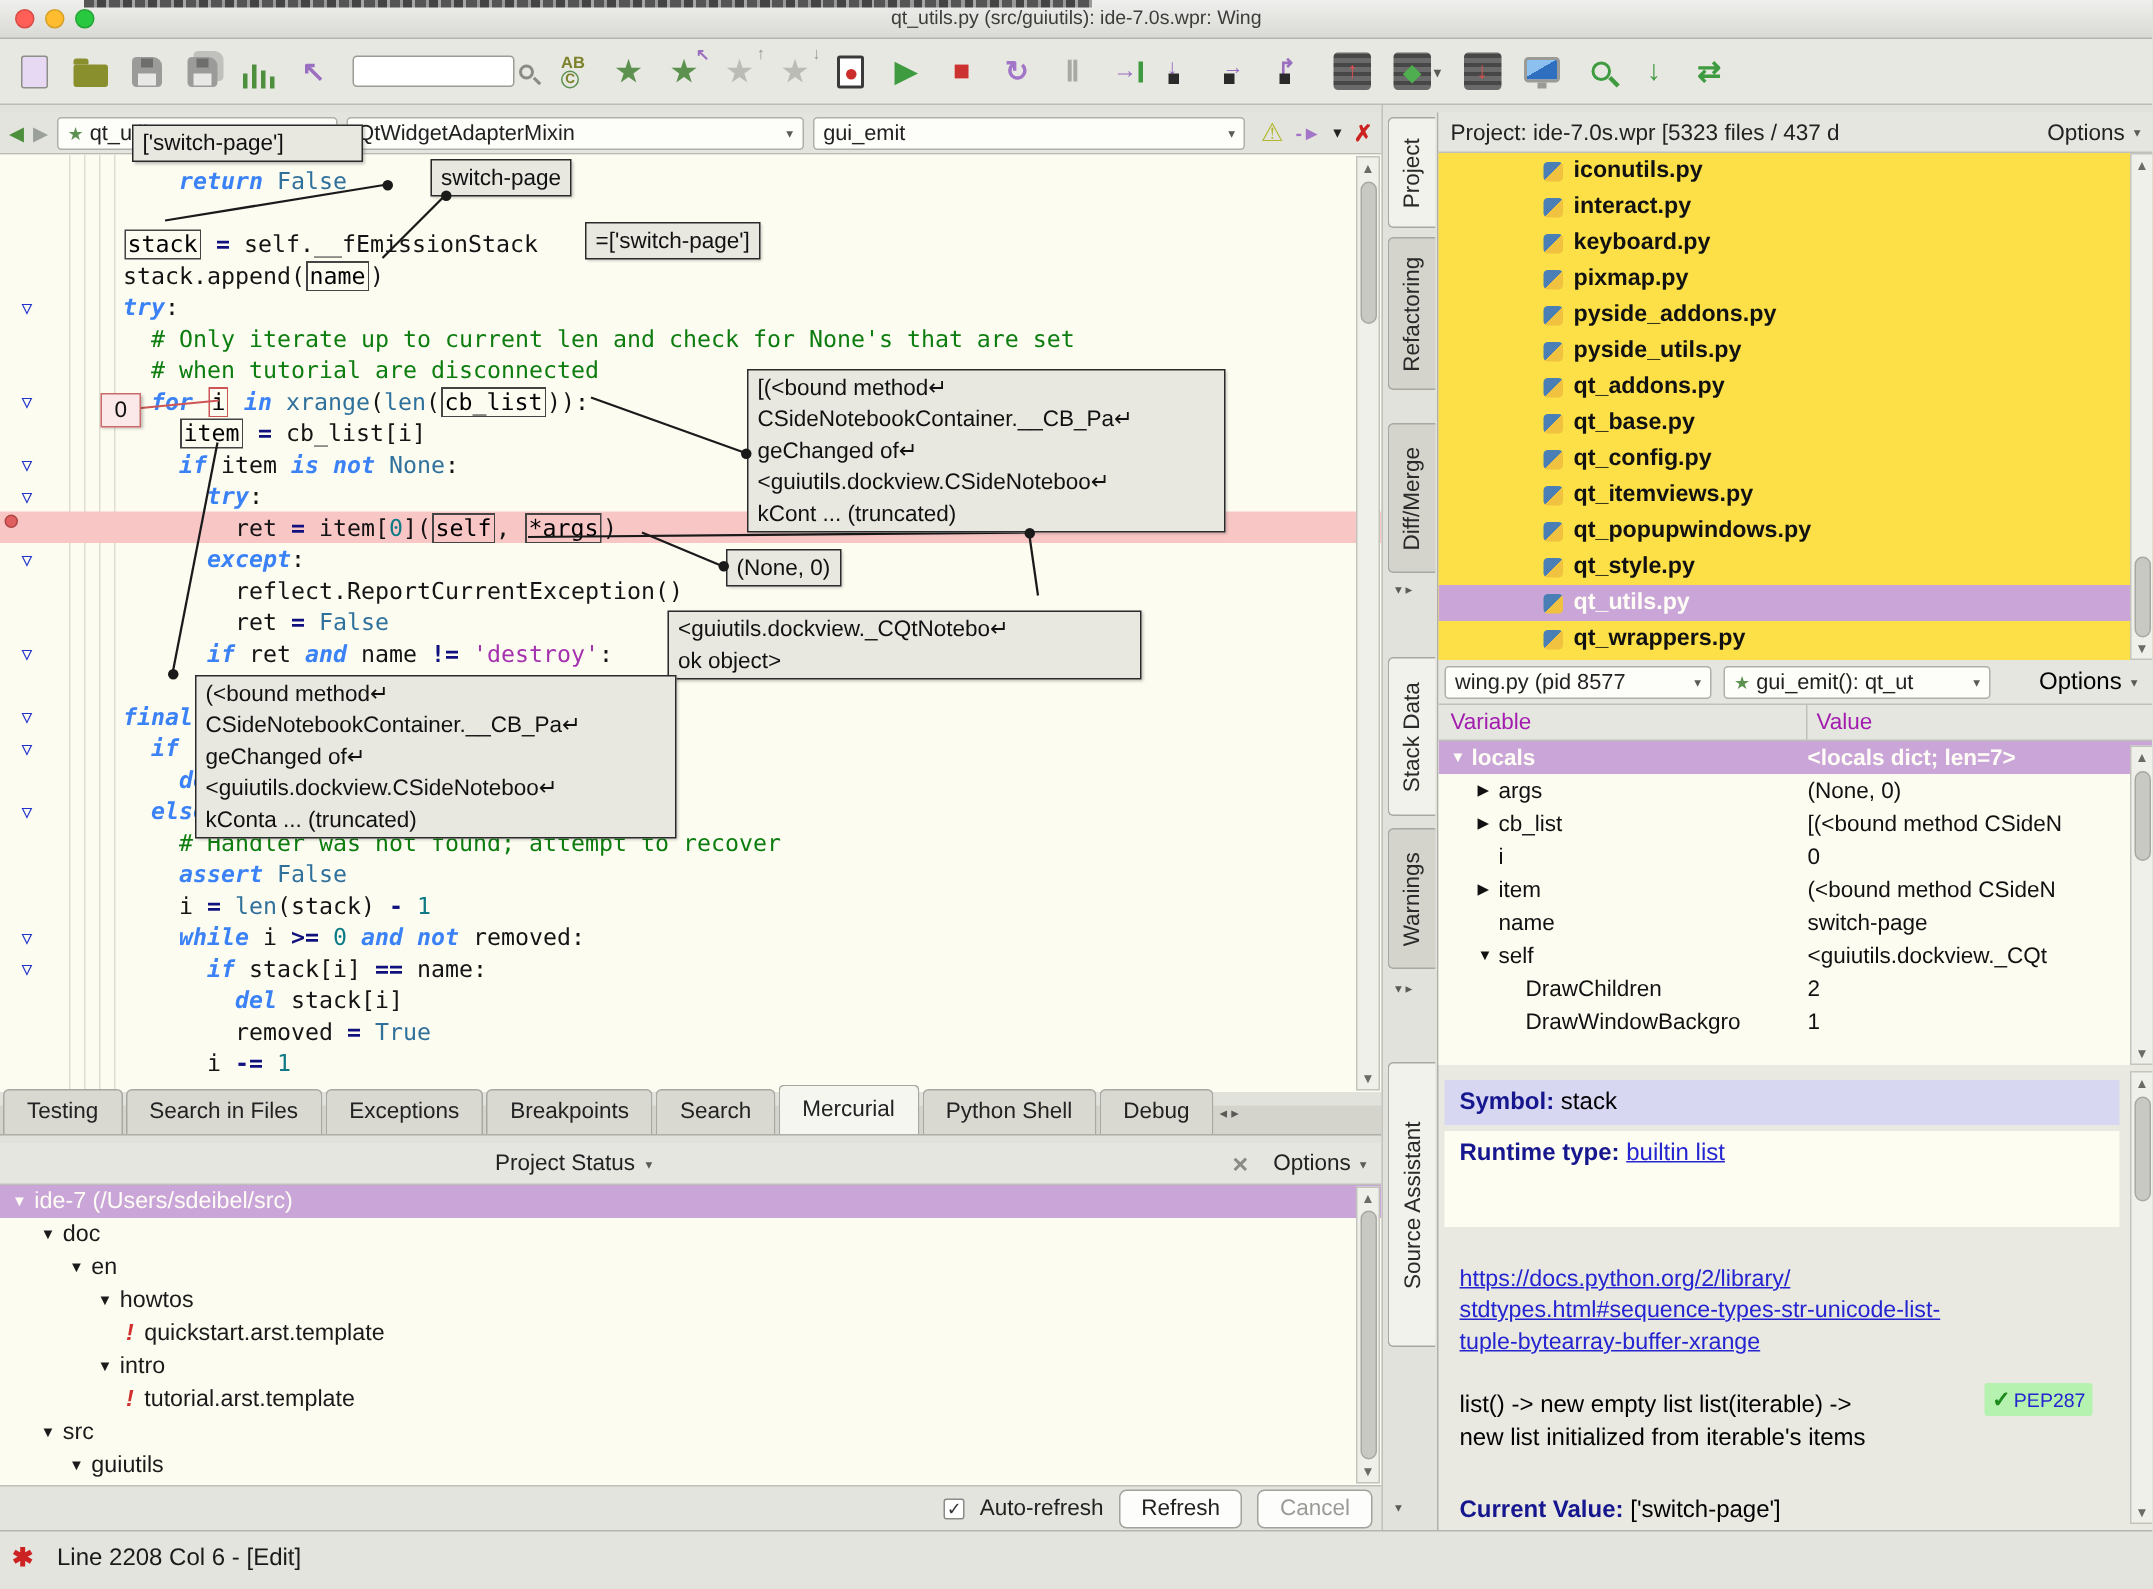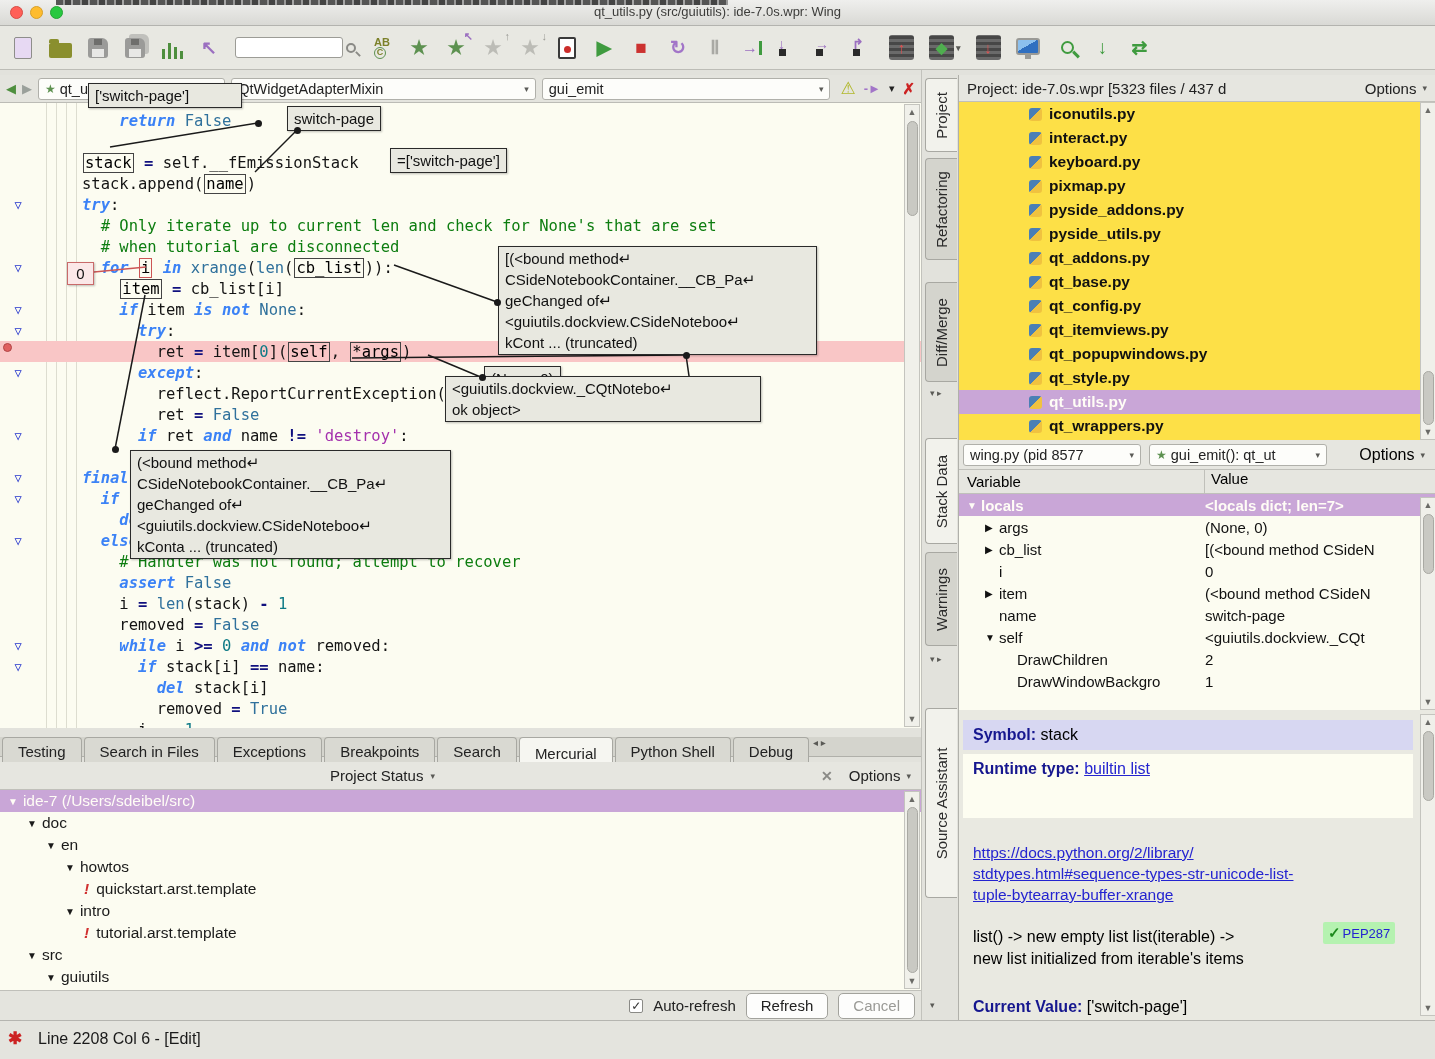--- a/index.html
+++ b/index.html
@@ -94,21 +94,21 @@
 
   
   .overlay-svg { position:absolute; left:0; top:0; z-index:40; pointer-events:none; }
   .tip { position:absolute; z-index:45; background:#e8e8e0; border:1px solid #2a2a2a; padding:1px 6px;
     font-size:15px; color:#111; line-height:21px; white-space:pre-line; box-shadow:1px 1px 2px rgba(0,0,0,.25);}
   .tip-red { border-color:#c96a6a; background:#fbe8e8; text-align:center; padding:0 6px;}
   .dot { position:absolute; z-index:46; width:7px; height:7px; border-radius:50%; background:#1a1a1a; }
 
   
   .btabs { position:absolute; left:0; top:737px; width:921px; height:20px; background:#d4d4cd;
-    border-bottom:1px solid #b0b0aa; display:flex; }
+    border-bottom:1px solid #b0b0aa; display:flex; align-items:flex-end; }
   .btab { height:30px; line-height:28px; padding:0 15px; font-size:15px; color:#222; background:#d9d9d2;
     border:1px solid #a8a8a2; border-bottom:none; border-radius:4px 4px 0 0; margin-left:2px; white-space:nowrap; overflow:hidden;}
   .btab.active { background:#f6f6f1; height:33px; line-height:31px; font-weight:normal;}
   .btab-arrows { margin-left:4px; font-size:10px; color:#5a5a56; padding-bottom:8px;}
   .hg-header { position:absolute; left:0; top:762px; width:921px; height:28px; background:#e6e6e0;
     border-bottom:1px solid #c0c0ba; display:flex; align-items:center; font-size:15px; color:#222;}
   .hg-title { position:absolute; left:330px; display:flex; align-items:center; gap:5px;}
   .hg-right { position:absolute; right:10px; display:flex; align-items:center; gap:16px;}
   .hg-tree { position:absolute; left:0; top:790px; width:921px; height:200px; background:#fcfcf1; overflow:hidden;}
   .hg-row { height:22px; display:flex; align-items:center; font-size:15.5px; color:#1a1a1a; white-space:nowrap;}
@@ -135,22 +135,22 @@
   .rpanel { position:absolute; left:958px; width:477px; border-left:1px solid #b0b0aa; }
   .panel-header { height:27px; background:#e6e6e0; border-bottom:1px solid #c0c0ba; display:flex; align-items:center;
     font-size:15px; color:#222; padding:0 8px; white-space:nowrap; overflow:hidden;}
   .opt { margin-left:auto; display:flex; align-items:center; gap:4px; }
   .proj-list { position:relative; background:#fde047; overflow:hidden;font-weight:bold; }
   .pitem { height:24px; display:flex; align-items:center; padding-left:70px; font-size:15.5px; color:#111; white-space:nowrap;}
   .pitem.sel { background:#c9a6d7; color:#fffdf6;}
   .pyicon { width:13px; height:13px; border-radius:3px; margin-right:7px; flex:none;
     background:linear-gradient(135deg,#4a7fb5 0 50%,#f0c23f 50% 100%);}
   .sd-header { height:30px; background:#e6e6e0; display:flex; align-items:center; gap:8px; padding:0 4px; border-bottom:1px solid #c0c0ba;}
-  .sd-cols { height:24px; background:#e6e6e0; border-bottom:1px solid #c0c0ba; display:flex; align-items:flex-start;
-    font-size:15px; color:#000000;}
+  .sd-cols { height:24px; background:#e6e6e0; border-bottom:1px solid #c0c0ba; display:flex; align-items:center;
+    font-size:15px; color:#a21caf;}
   .sd-cols .c1 { width:246px; padding-left:8px; border-right:1px solid #c0c0ba; height:100%; display:flex; align-items:center;}
   .sd-cols .c2 { padding-left:6px;}
   .sd-rows { background:#fcfcf1; overflow:hidden; position:relative;}
   .srow { height:22px; display:flex; align-items:center; font-size:15px; color:#111; white-space:nowrap;}
   .srow .nm { width:246px; flex:none; overflow:hidden; display:flex; align-items:center;}
   .srow .vl { flex:1; overflow:hidden; }
   .srow.sel { background:#c9a6d7; color:#fffdf6; font-weight:bold;}
   .exp { width:14px; font-size:10px; flex:none; }
 
   
@@ -316,21 +316,20 @@
         <div class="crow"><span class="gut"></span><span class="ctext"><span class="tk-n">        ret </span><span class="tk-o">=</span><span class="tk-n"> </span><span class="tk-b">False</span></span></div>
         <div class="crow"><span class="gut">▽</span><span class="ctext"><span class="tk-n">      </span><span class="tk-k">if</span><span class="tk-n"> ret </span><span class="tk-k">and</span><span class="tk-n"> name </span><span class="tk-o">!=</span><span class="tk-n"> </span><span class="tk-s">'destroy'</span><span class="tk-n">:</span></span></div>
         <div class="crow"><span class="gut"></span><span class="ctext"><span class="tk-n">        </span><span class="tk-k">return</span><span class="tk-n"> </span><span class="tk-b">True</span></span></div>
         <div class="crow"><span class="gut">▽</span><span class="ctext"><span class="tk-k">finally</span><span class="tk-n">:</span></span></div>
         <div class="crow"><span class="gut">▽</span><span class="ctext"><span class="tk-n">  </span><span class="tk-k">if</span><span class="tk-n"> stack[-1] </span><span class="tk-o">==</span><span class="tk-n"> name:</span></span></div>
         <div class="crow"><span class="gut"></span><span class="ctext"><span class="tk-n">    </span><span class="tk-k">del</span><span class="tk-n"> stack[-1]</span></span></div>
         <div class="crow"><span class="gut">▽</span><span class="ctext"><span class="tk-n">  </span><span class="tk-k">else</span><span class="tk-n">:</span></span></div>
         <div class="crow"><span class="gut"></span><span class="ctext"><span class="tk-n">    </span><span class="tk-c"># Handler was not found; attempt to recover</span></span></div>
         <div class="crow"><span class="gut"></span><span class="ctext"><span class="tk-n">    </span><span class="tk-k">assert</span><span class="tk-n"> </span><span class="tk-b">False</span></span></div>
         <div class="crow"><span class="gut"></span><span class="ctext"><span class="tk-n">    i </span><span class="tk-o">=</span><span class="tk-n"> </span><span class="tk-b">len</span><span class="tk-n">(stack) </span><span class="tk-o">-</span><span class="tk-n"> </span><span class="tk-d">1</span></span></div>
-        <div class="crow"><span class="gut"></span><span class="ctext"><span class="tk-n">    removed </span><span class="tk-o">=</span><span class="tk-n"> </span><span class="tk-b">False</span></span></div>
         <div class="crow"><span class="gut">▽</span><span class="ctext"><span class="tk-n">    </span><span class="tk-k">while</span><span class="tk-n"> i </span><span class="tk-o">&gt;=</span><span class="tk-n"> </span><span class="tk-d">0</span><span class="tk-n"> </span><span class="tk-k">and</span><span class="tk-n"> </span><span class="tk-k">not</span><span class="tk-n"> removed:</span></span></div>
         <div class="crow"><span class="gut">▽</span><span class="ctext"><span class="tk-n">      </span><span class="tk-k">if</span><span class="tk-n"> stack[i] </span><span class="tk-o">==</span><span class="tk-n"> name:</span></span></div>
         <div class="crow"><span class="gut"></span><span class="ctext"><span class="tk-n">        </span><span class="tk-k">del</span><span class="tk-n"> stack[i]</span></span></div>
         <div class="crow"><span class="gut"></span><span class="ctext"><span class="tk-n">        removed </span><span class="tk-o">=</span><span class="tk-n"> </span><span class="tk-b">True</span></span></div>
         <div class="crow"><span class="gut"></span><span class="ctext"><span class="tk-n">      i </span><span class="tk-o">-=</span><span class="tk-n"> </span><span class="tk-d">1</span></span></div>
       </div>
   </div>
   <div class="cur-dot"></div>
 
   <div class="vscroll" style="left:904px;top:104px;height:623px">
@@ -353,21 +352,21 @@
   <div class="tip" style="left:88px;top:83px;width:154px">['switch-page']</div>
   <div class="tip" style="left:287px;top:106px">switch-page</div>
   <div class="tip" style="left:390px;top:148px">=['switch-page']</div>
   <div class="tip tip-red" style="left:67px;top:262px;width:27px">0</div>
   <div class="tip" style="left:498px;top:246px;width:319px">[(&lt;bound method↵
 CSideNotebookContainer.__CB_Pa↵
 geChanged of↵
 &lt;guiutils.dockview.CSideNoteboo↵
 kCont ... (truncated)</div>
   <div class="tip" style="left:484px;top:366px">(None, 0)</div>
-  <div class="tip" style="left:445px;top:376px;width:316px">&lt;guiutils.dockview._CQtNotebo↵
+  <div class="tip" style="left:445px;top:407px;width:316px">&lt;guiutils.dockview._CQtNotebo↵
 ok object&gt;</div>
   <div class="tip" style="left:130px;top:450px;width:321px">(&lt;bound method↵
 CSideNotebookContainer.__CB_Pa↵
 geChanged of↵
 &lt;guiutils.dockview.CSideNoteboo↵
 kConta ... (truncated)</div>
   <div class="dot" style="left:255px;top:120px"></div>
   <div class="dot" style="left:294px;top:127px"></div>
   <div class="dot" style="left:494px;top:299px"></div>
   <div class="dot" style="left:479px;top:374px"></div>

